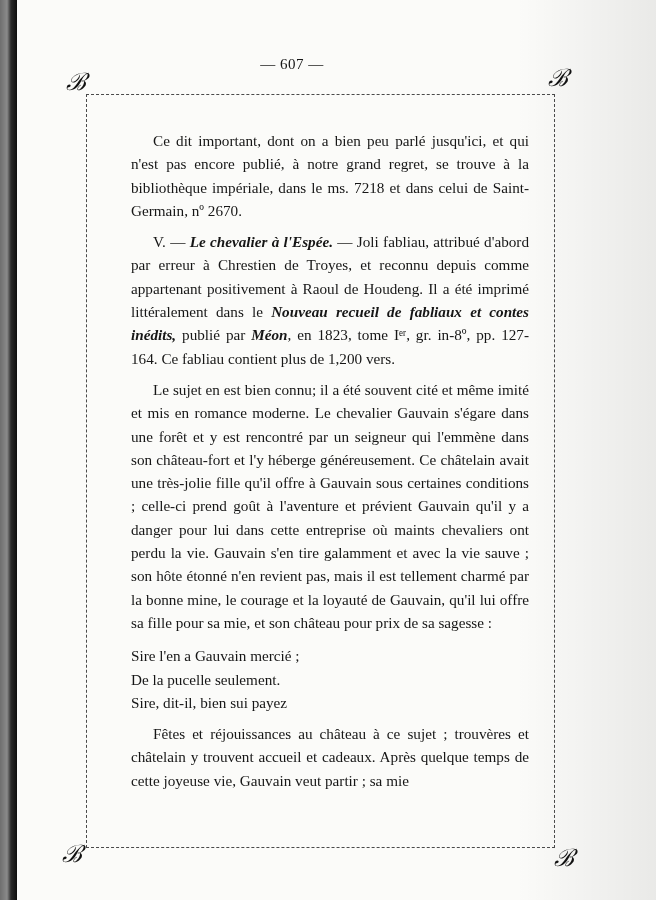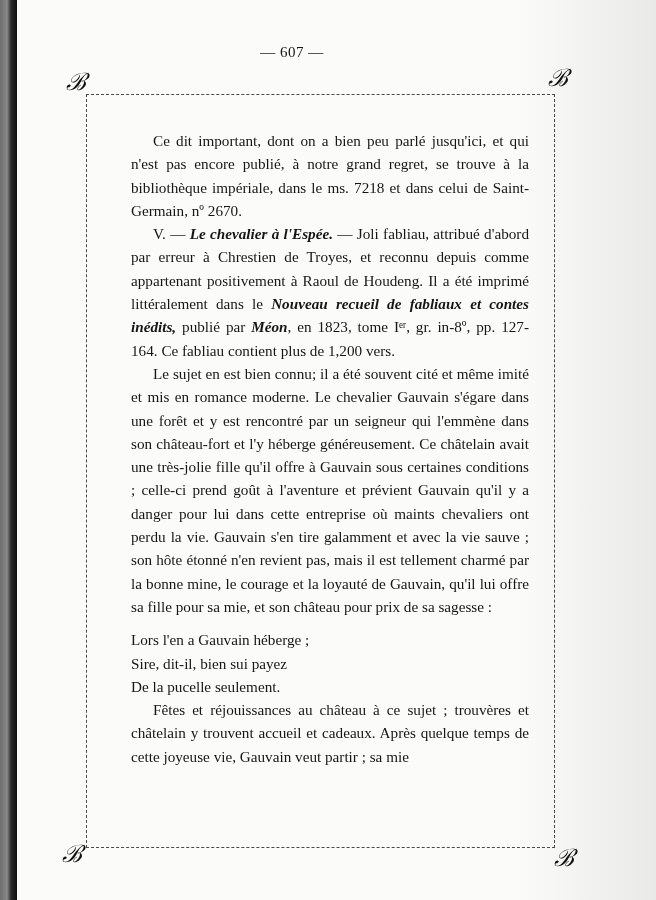--- a/index.html
+++ b/index.html
@@ -12,42 +12,42 @@
     .spine {
       position: absolute; left: 0; top: 0; width: 17px; height: 900px;
       background: linear-gradient(to right, #6e6e6e 0px, #8a8a8a 7px, #2a2a2a 11px, #0d0d0d 17px);
     }
     .right-shade {
       position: absolute; right: 0; top: 0; width: 140px; height: 900px;
       background: linear-gradient(to right, rgba(0,0,0,0), rgba(0,0,0,0.07));
       pointer-events: none;
     }
     .page-number {
-      position: absolute; top: 44px; left: 0; width: 584px; text-align: center;
+      position: absolute; top: 56px; left: 0; width: 584px; text-align: center;
       font-size: 15px; letter-spacing: 0.5px;
     }
     .frame {
       position: absolute; left: 86px; top: 94px; width: 467px; height: 752px;
       border: 1px dashed #4a4a4a;
     }
     .ornament {
       position: absolute; font-family: "DejaVu Serif", serif; font-size: 24px;
       font-style: italic; line-height: 1; color: #111;
     }
     .orn-tl { left: 66px; top: 70px; }
     .orn-tr { left: 548px; top: 66px; }
     .orn-bl { left: 62px; top: 842px; }
     .orn-br { left: 554px; top: 846px; }
     .text {
       position: absolute; left: 131px; top: 129px; width: 398px;
       font-size: 15.2px; line-height: 23.3px; text-align: justify;
     }
     .text p { margin: 0; text-indent: 0; }
     .text p.indent { text-indent: 22px; }
-    .text p + p { }
+    .text p + p { margin-top: 8px; }
     .verse {
       margin: 6px 0 10px 96px !important; font-size: 12.5px; line-height: 17.5px;
       text-indent: 0 !important; text-align: left;
     }
     em { font-style: italic; font-weight: bold; }
   </style>
 </head>
 <body>
 
 <div class="spine"></div>
@@ -60,18 +60,18 @@
 <span class="ornament orn-tr">ℬ</span>
 <span class="ornament orn-bl">ℬ</span>
 <span class="ornament orn-br">ℬ</span>
 
 <div class="text">
   <p class="indent">Ce dit important, dont on a bien peu parlé jusqu'ici, et qui n'est pas encore publié, à notre grand regret, se trouve à la bibliothèque impériale, dans le ms. 7218 et dans celui de Saint-Germain, nº 2670.</p>
   <p class="indent"><span>V. — </span><em>Le chevalier à l'Espée.</em><span> — Joli fabliau, attribué d'abord par erreur à Chrestien de Troyes, et reconnu depuis comme appartenant positivement à Raoul de Houdeng. Il a été imprimé littéralement dans le </span><em>Nouveau recueil de fabliaux et contes inédits,</em><span> publié par </span><em>Méon</em><span>, en 1823, tome Iᵉʳ, gr. in-8º, pp. 127-164. Ce fabliau contient plus de 1,200 vers.</span></p>
   <p class="indent">Le sujet en est bien connu; il a été souvent cité et même imité et mis en romance moderne. Le chevalier Gauvain s'égare dans une forêt et y est rencontré par un seigneur qui l'emmène dans son château-fort et l'y héberge généreusement. Ce châtelain avait une très-jolie fille qu'il offre à Gauvain sous certaines conditions ; celle-ci prend goût à l'aventure et prévient Gauvain qu'il y a danger pour lui dans cette entreprise où maints chevaliers ont perdu la vie. Gauvain s'en tire galamment et avec la vie sauve ; son hôte étonné n'en revient pas, mais il est tellement charmé par la bonne mine, le courage et la loyauté de Gauvain, qu'il lui offre sa fille pour sa mie, et son château pour prix de sa sagesse :</p>
   <p class="verse">
     </p>
-    <div>Lors l'en a Gauvain héberge ;</div>
+    <div>Sire l'en a Gauvain mercié ;</div>
+    <div>De la pucelle seulement.</div>
     <div>Sire, dit-il, bien sui payez</div>
-    <div>De la pucelle seulement.</div>
   <p></p>
   <p class="indent">Fêtes et réjouissances au château à ce sujet ; trouvères et châtelain y trouvent accueil et cadeaux. Après quelque temps de cette joyeuse vie, Gauvain veut partir ; sa mie</p>
 </div>
 
 </body></html>

